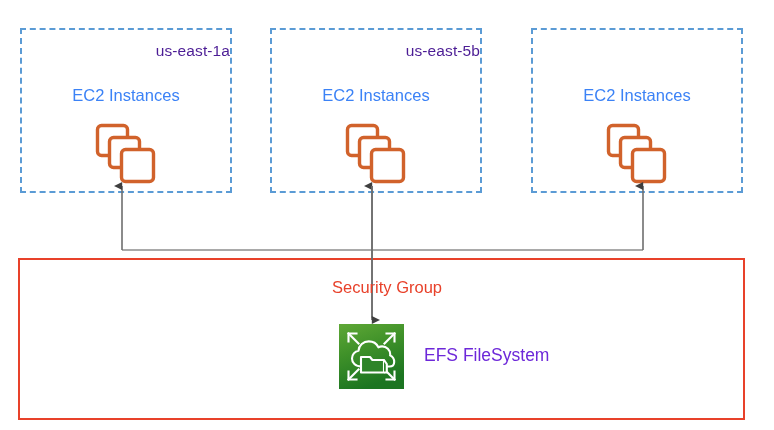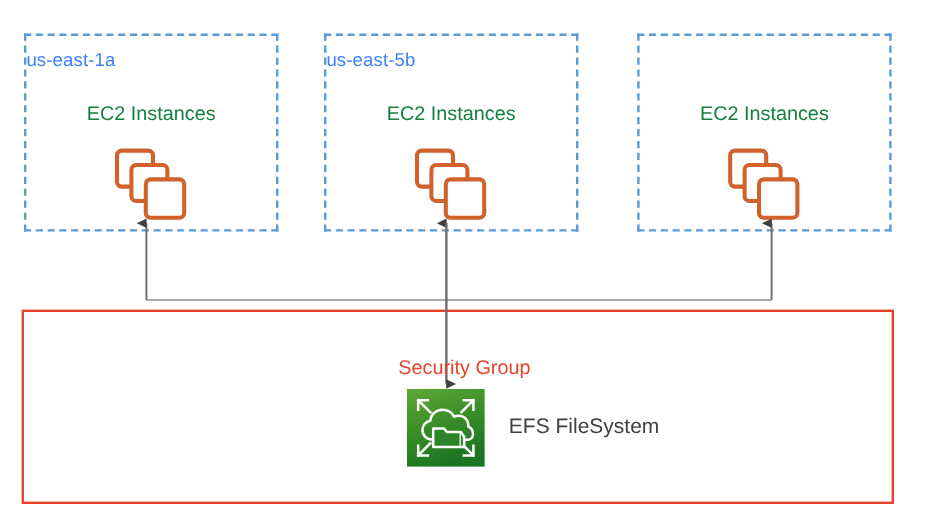--- a/index.html
+++ b/index.html
@@ -29,34 +29,34 @@
   }
   #az-0 { left: 20px;  width: 212px; }
   #az-1 { left: 270px; width: 212px; }
   #az-2 { left: 531px; width: 212px; }
 
   .az-title {
     position: absolute;
     top: 12px;
     left: 0;
     width: 100%;
-    text-align: left;
+    text-align: right;
     font-size: 15.5px;
-    color: #3b82f6;
+    color: #4c1d95;
     letter-spacing: 0.1px;
     white-space: nowrap;
   }
   .az-subtitle {
     position: absolute;
     top: 56px;
     left: 0;
     width: 100%;
     text-align: center;
     font-size: 16.5px;
-    color: #15803d;
+    color: #3b82f6;
     white-space: nowrap;
   }
 
   
   .ec2-icon {
     position: absolute;
     top: 92px;
     left: 50%;
     margin-left: -32px;
     width: 64px;
@@ -77,37 +77,36 @@
   #security-group-label {
     position: absolute;
     left: 0;
     top: 278px;
     width: 774px;
     text-align: center;
     font-size: 16.5px;
     color: #E8412A;
     white-space: nowrap;
     z-index: 5;
-    margin-top: 20px;
   }
 
   
   #efs-icon {
     position: absolute;
     left: 339px;
     top: 324px;
     width: 65px;
     height: 65px;
   }
   #efs-label {
     position: absolute;
     left: 424px;
     top: 345px;
     font-size: 17.5px;
-    color: #404040;
+    color: #6d28d9;
     white-space: nowrap;
   }
 
   
   #connectors {
     position: absolute;
     left: 0;
     top: 0;
     width: 774px;
     height: 430px;

